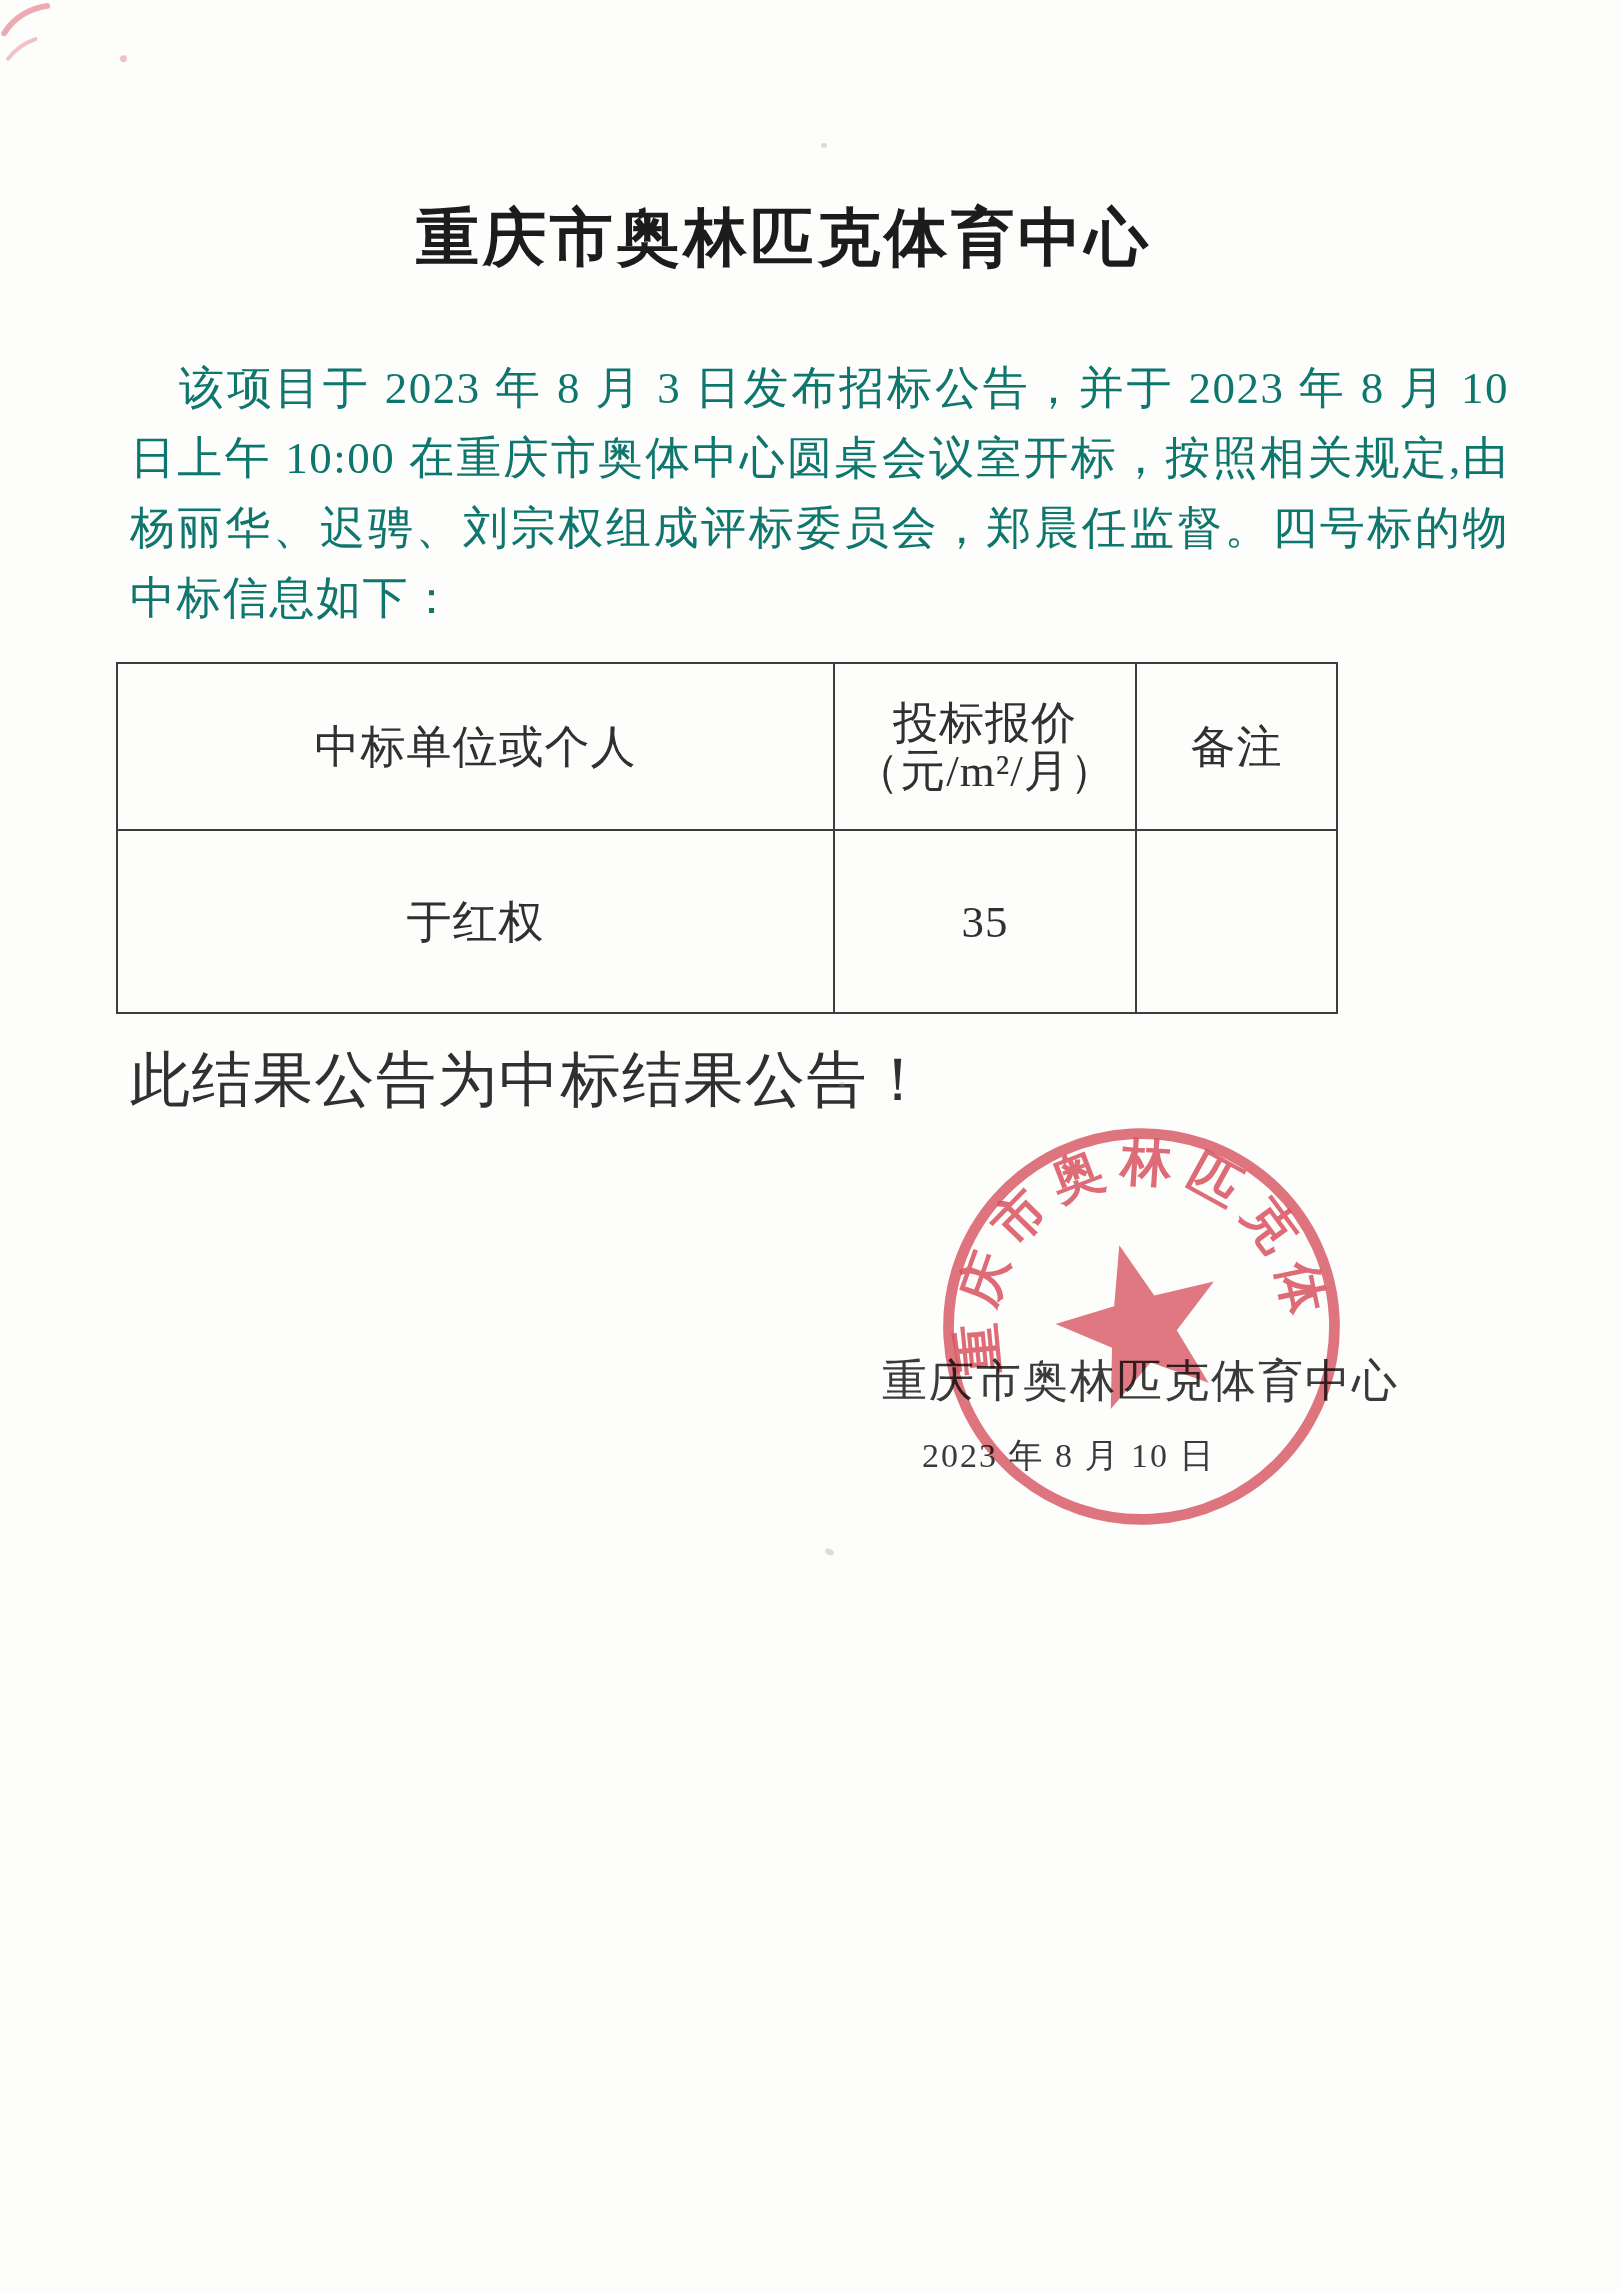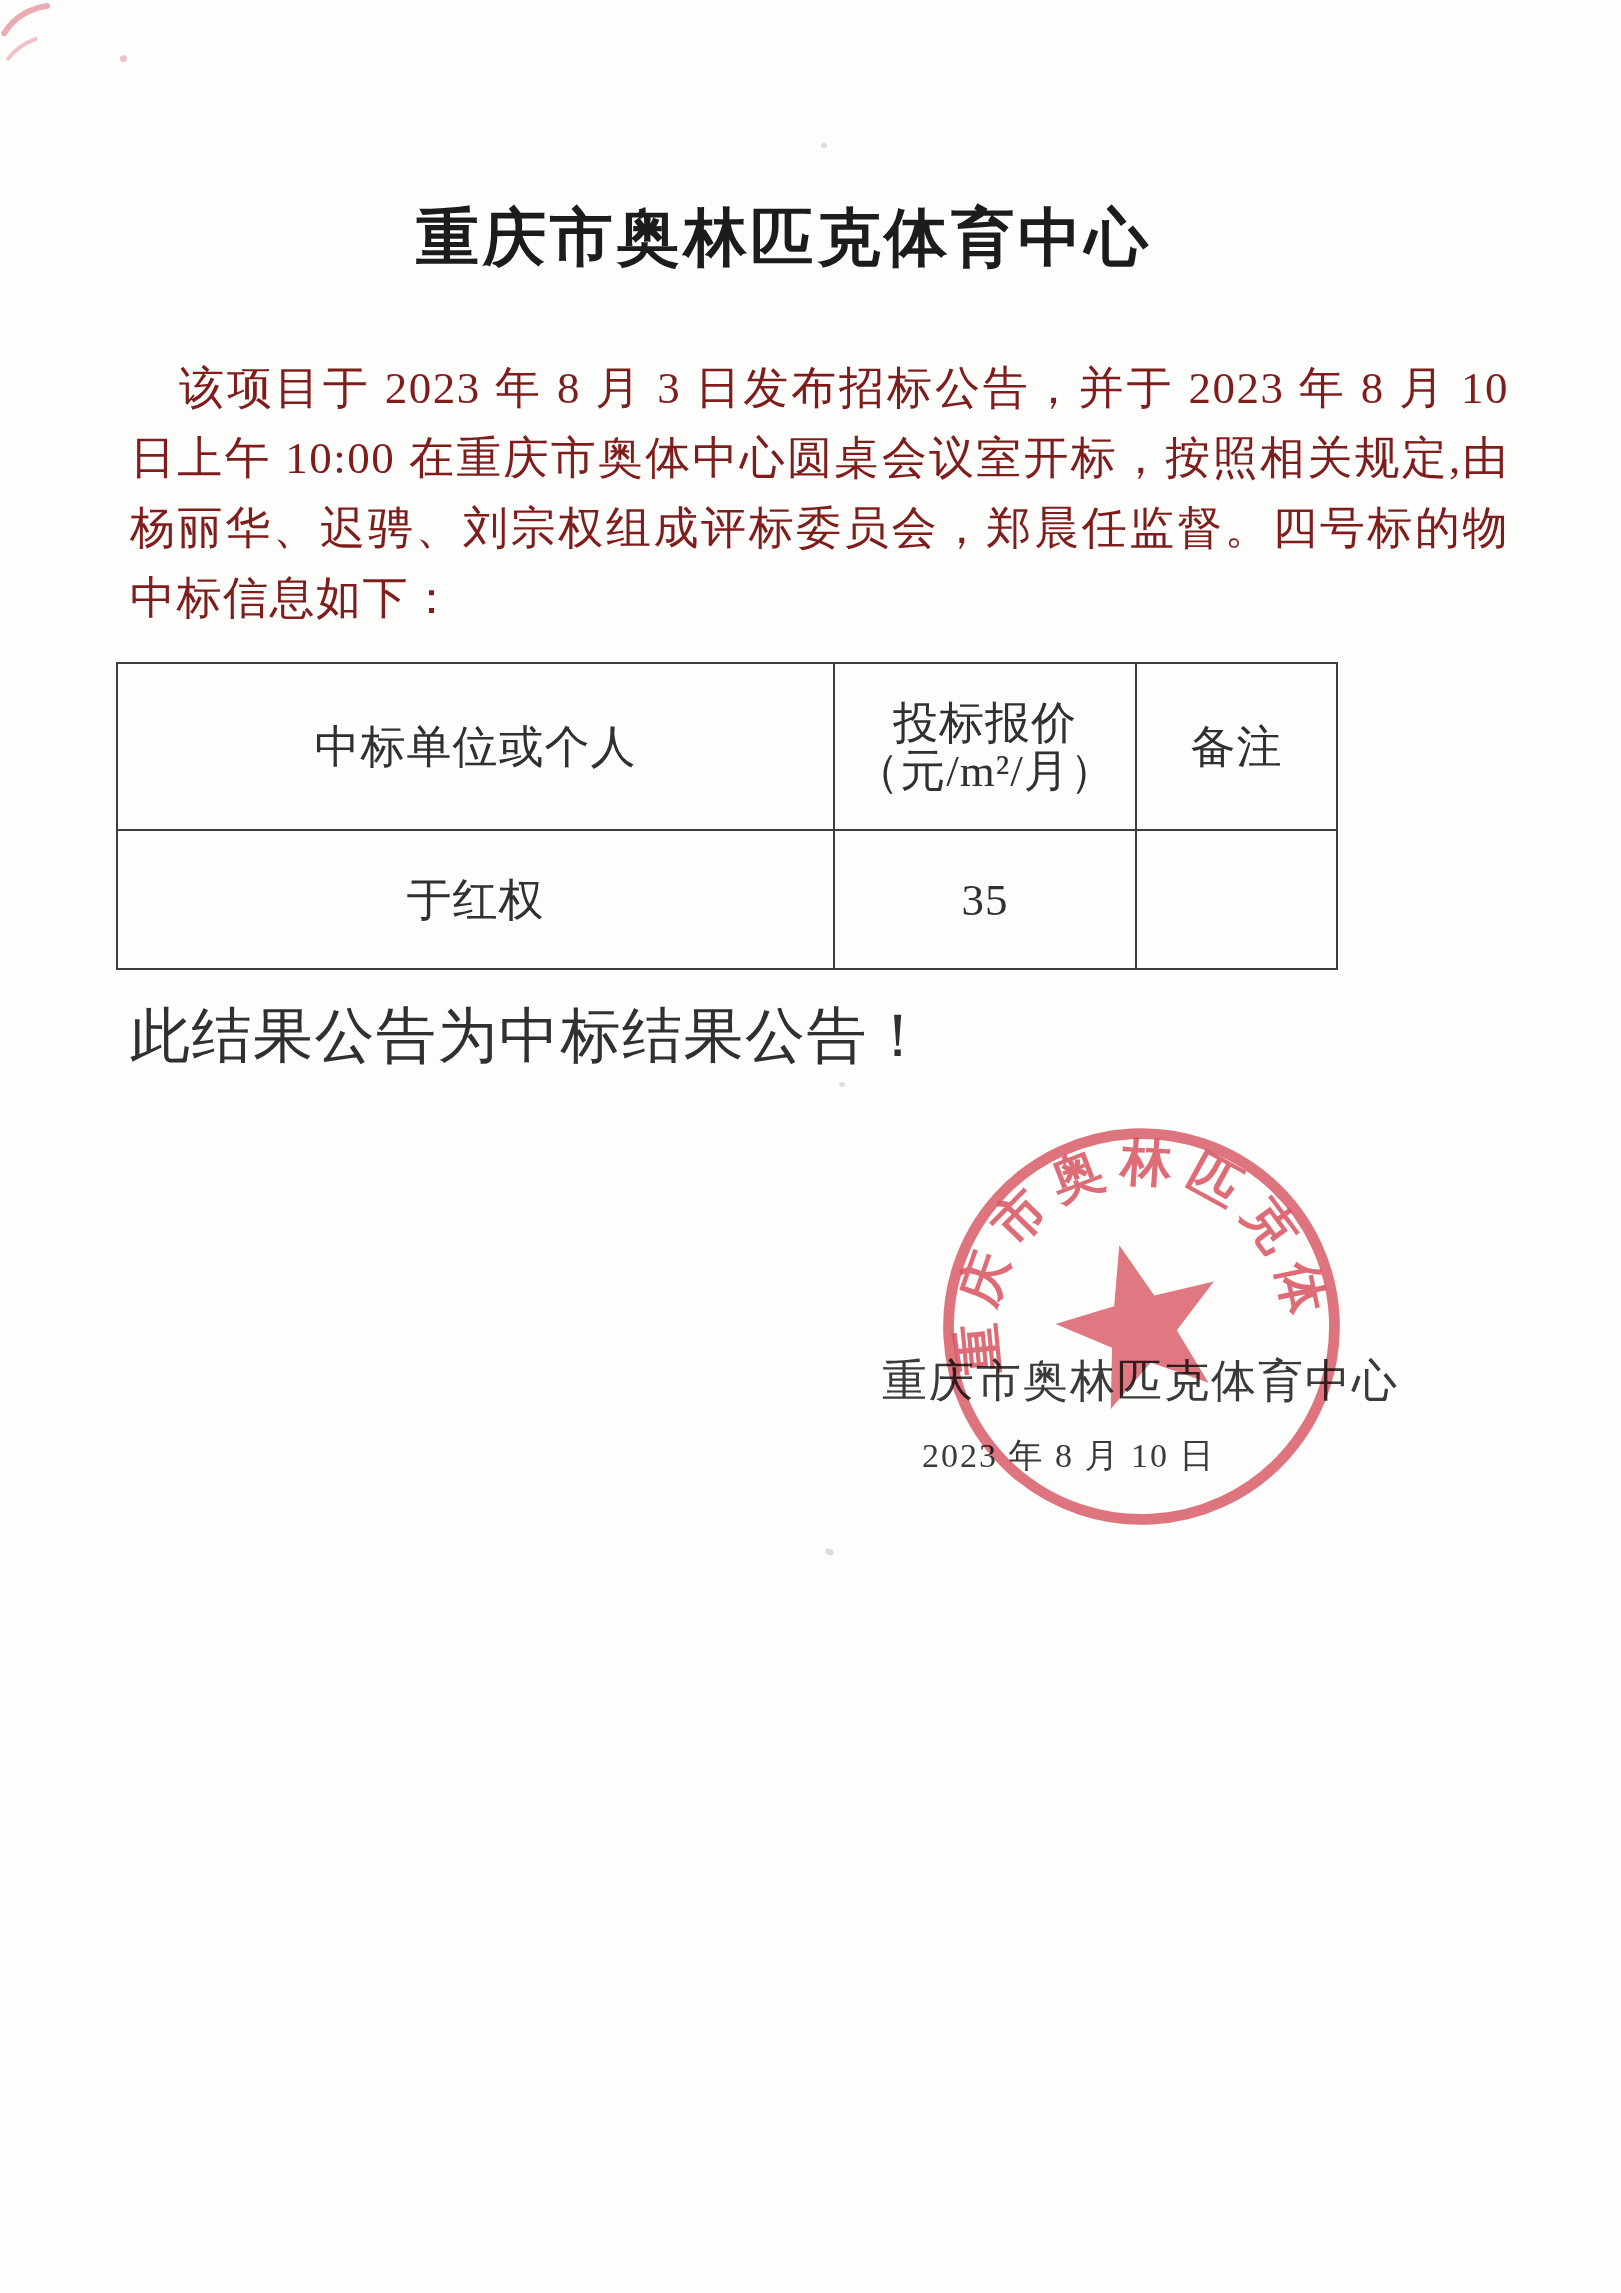--- a/index.html
+++ b/index.html
@@ -24,41 +24,41 @@
     color:#1c1c1c;
   }
   .body-par{
     width:1379px;
     margin:63px 0 0 130px;
     font-size:45px;
     line-height:70px;
     text-align:justify;
     text-indent:49px;
     letter-spacing:1.5px;
-    color:#7f1d1d;
+    color:#0f766e;
   }
   table.bid{
     margin:29px 0 0 116px;
     width:1220px;
     border-collapse:collapse;
     table-layout:fixed;
     border-radius:12px;
   }
   table.bid th, table.bid td{
     border:2.9px solid #3d3d3d;
     font-size:45px;
     font-weight:400;
     text-align:center;
     vertical-align:middle;
     padding:0 11.8px;
     letter-spacing:1px;
     color:#303030;
   }
   tr.hdr{height:167px;}
-  tr.datarow{height:139px;}
+  tr.datarow{height:183px;}
   .price-hdr{line-height:48px;}
   td.winner{font-weight:700;color:#222;}
   .note-line{
     margin:25.5px 0 0 130px;
     font-size:60px;
     letter-spacing:1.5px;
     color:#303030;
   }
   .sig-org{
     position:absolute;left:882px;top:1351px;

